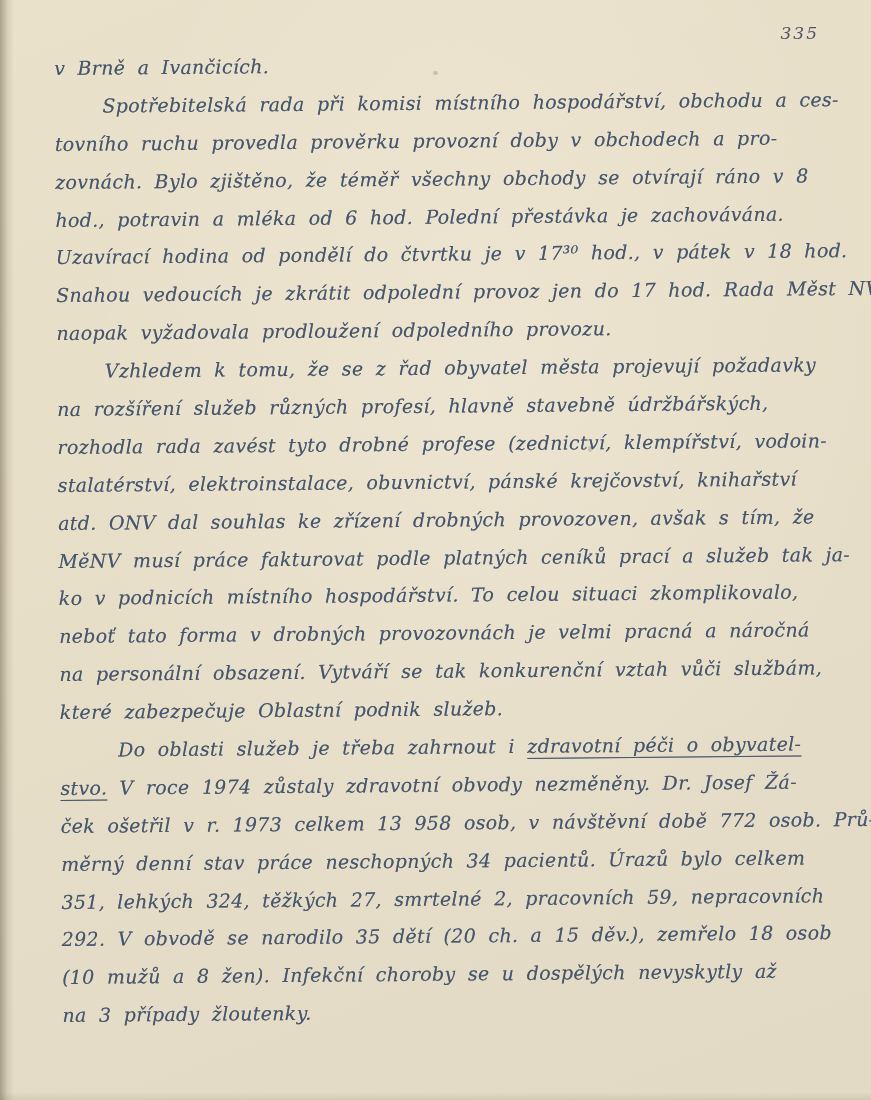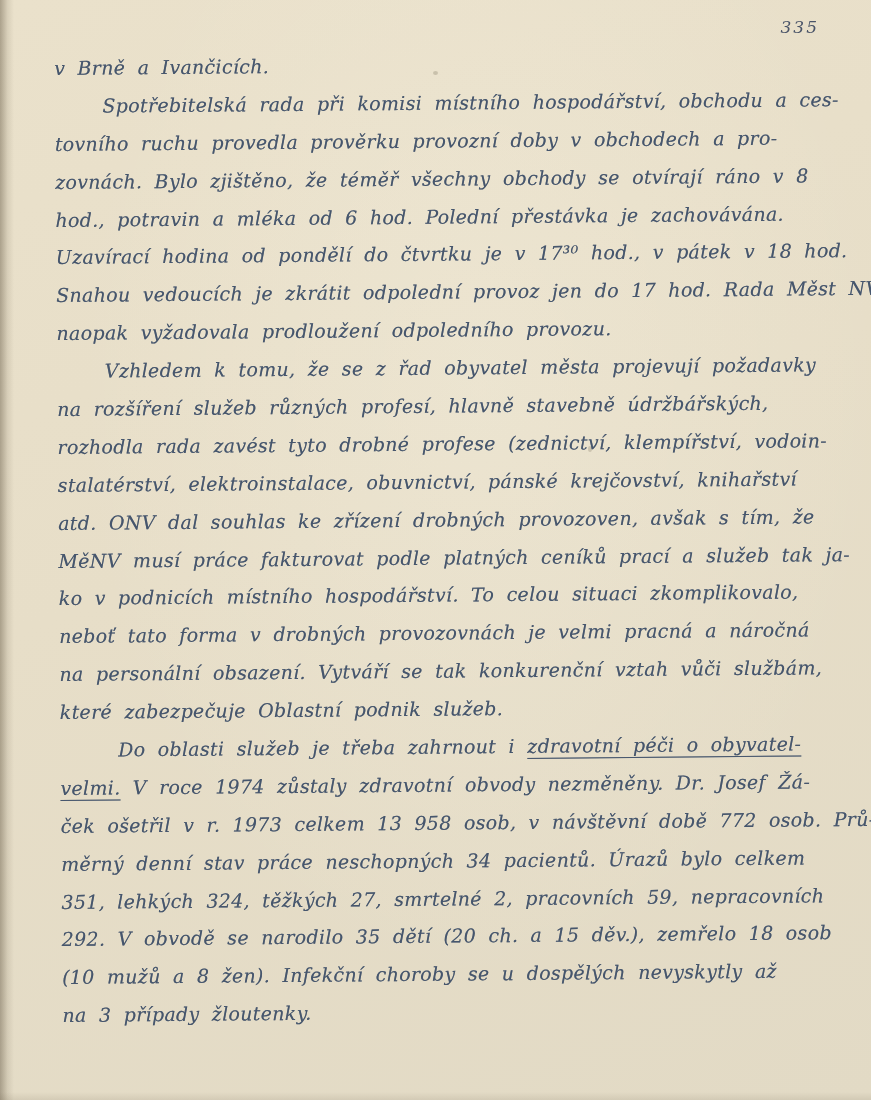--- a/index.html
+++ b/index.html
@@ -34,21 +34,21 @@
     position: absolute;
     border-radius: 50%;
     background: rgba(90,78,58,0.45);
   }
   .speck.s1 { left: 433px; top: 71px; width: 5px; height: 4px; opacity: .5; }
   .speck.s2 { left: 588px; top: 446px; width: 4px; height: 6px; opacity: .45; }
   .speck.s3 { left: 507px; top: 552px; width: 4px; height: 4px; opacity: .35; }
 
   .page-number {
     position: absolute;
-    top: 17px;
+    top: 23px;
     right: 52px;
     font-size: 17px;
     font-style: italic;
     letter-spacing: 2px;
     color: #4a5468;
   }
   .text-block {
     position: absolute;
     left: 54px;
     top: 50px;
@@ -99,20 +99,20 @@
   <div class="line"><span>na rozšíření služeb různých profesí, hlavně stavebně údržbářských,</span></div>
   <div class="line"><span>rozhodla rada zavést tyto drobné profese (zednictví, klempířství, vodoin-</span></div>
   <div class="line"><span>stalatérství, elektroinstalace, obuvnictví, pánské krejčovství, knihařství</span></div>
   <div class="line"><span>atd. ONV dal souhlas ke zřízení drobných provozoven, avšak s tím, že</span></div>
   <div class="line"><span>MěNV musí práce fakturovat podle platných ceníků prací a služeb tak ja-</span></div>
   <div class="line"><span>ko v podnicích místního hospodářství. To celou situaci zkomplikovalo,</span></div>
   <div class="line"><span>neboť tato forma v drobných provozovnách je velmi pracná a náročná</span></div>
   <div class="line"><span>na personální obsazení. Vytváří se tak konkurenční vztah vůči službám,</span></div>
   <div class="line"><span>které zabezpečuje Oblastní podnik služeb.</span></div>
   <div class="line indent-lg"><span>Do oblasti služeb je třeba zahrnout i </span><span class="u">zdravotní péči o obyvatel-</span></div>
-  <div class="line"><span class="u">velmi.</span><span> V roce 1974 zůstaly zdravotní obvody nezměněny. Dr. Josef Žá-</span></div>
+  <div class="line"><span class="u">stvo.</span><span> V roce 1974 zůstaly zdravotní obvody nezměněny. Dr. Josef Žá-</span></div>
   <div class="line"><span>ček ošetřil v r. 1973 celkem 13 958 osob, v návštěvní době 772 osob. Prů-</span></div>
   <div class="line"><span>měrný denní stav práce neschopných 34 pacientů. Úrazů bylo celkem</span></div>
   <div class="line"><span>351, lehkých 324, těžkých 27, smrtelné 2, pracovních 59, nepracovních</span></div>
   <div class="line"><span>292. V obvodě se narodilo 35 dětí (20 ch. a 15 děv.), zemřelo 18 osob</span></div>
   <div class="line"><span>(10 mužů a 8 žen). Infekční choroby se u dospělých nevyskytly až</span></div>
   <div class="line"><span>na 3 případy žloutenky.</span></div>
 </div>
 
 </body></html>

